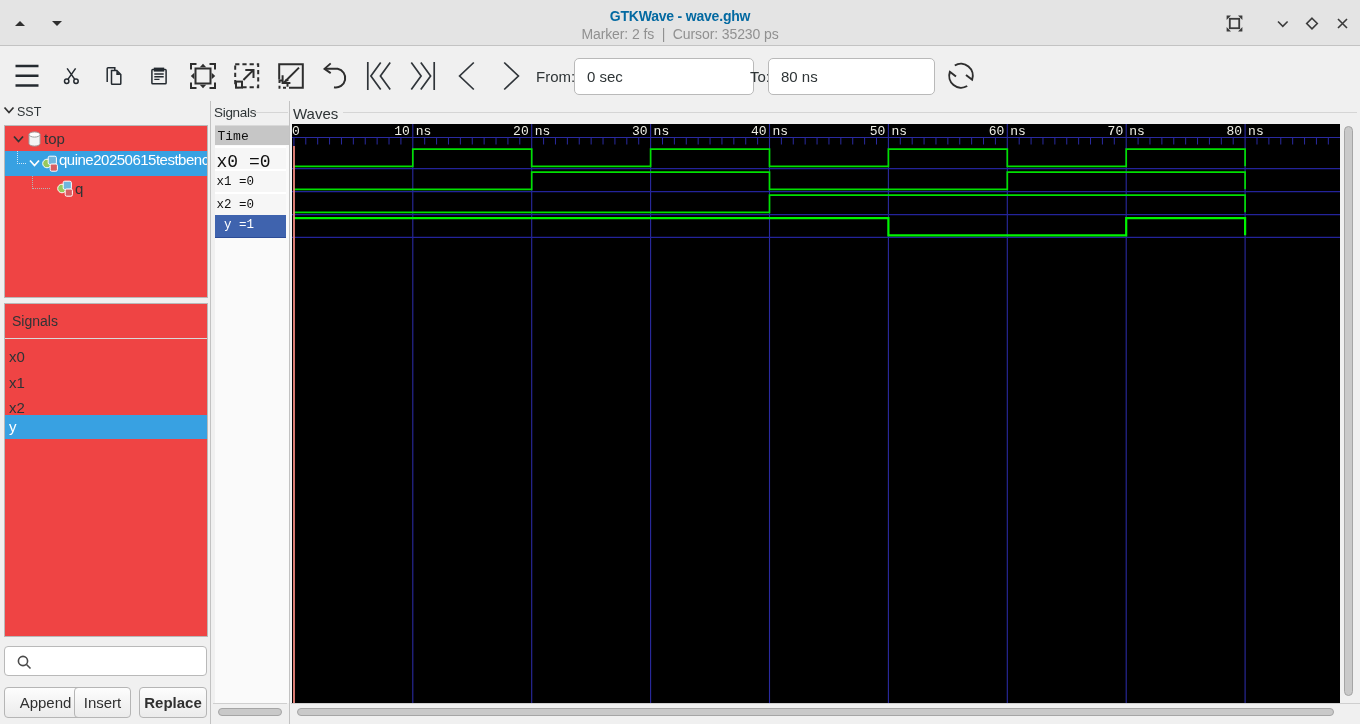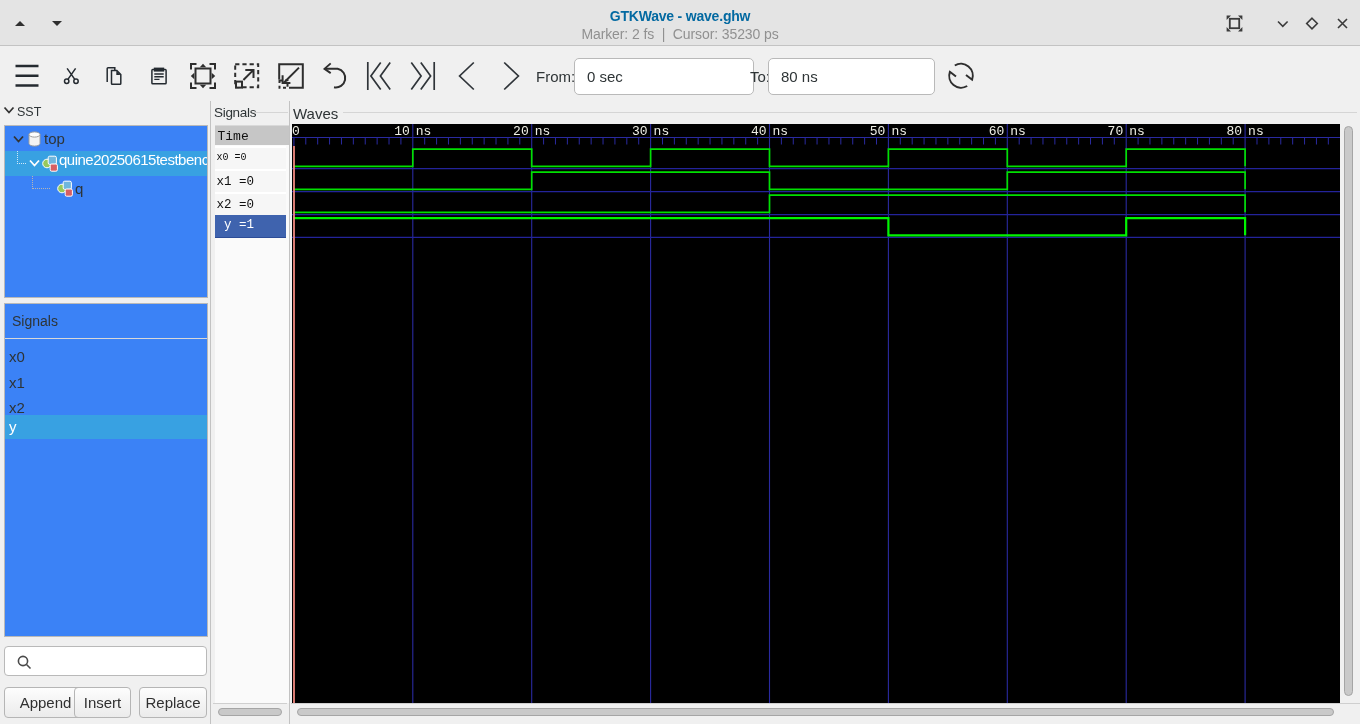--- a/index.html
+++ b/index.html
@@ -10,21 +10,21 @@
   .titlebar { position:absolute; left:0; top:0; width:1360px; height:46px; background:#e4e4e4; border-bottom:1px solid #c3c3c3; }
   .tri-up { position:absolute; left:15px; top:21px; width:0; height:0; border-left:5.5px solid transparent; border-right:5.5px solid transparent; border-bottom:5.5px solid #2f2f2f; }
   .tri-dn { position:absolute; left:52px; top:21px; width:0; height:0; border-left:5.5px solid transparent; border-right:5.5px solid transparent; border-top:5.5px solid #2f2f2f; }
   .title { position:absolute; left:0; top:8px; width:1360px; text-align:center; font-size:14px; font-weight:bold; letter-spacing:-0.2px; color:#0369a1; }
   .subtitle { position:absolute; left:0; top:26px; width:1360px; text-align:center; font-size:14px; letter-spacing:-0.1px; color:#909090; }
   
   .lbl { position:absolute; font-size:15px; color:#2e3436; }
   .entry { position:absolute; background:#fff; border:1px solid #b9b9b9; border-radius:5px; font-size:15px; color:#2e3436; padding-left:12px; display:flex; align-items:center; }
   
   .vsep { position:absolute; width:1px; background:#c2c2c2; }
-  .panelbox { position:absolute; background:#3b82f6; border:1px solid #b9b9b9; }
+  .panelbox { position:absolute; background:#ef4444; border:1px solid #b9b9b9; }
   .btn { position:absolute; height:31px; background:linear-gradient(#fdfdfd,#ebebeb); border:1px solid #b5b5b5; border-radius:4px; font-size:15px; color:#303030; display:flex; align-items:center; justify-content:center; }
   .mono { font-family:"Liberation Mono", monospace; }
   .scrollthumb { position:absolute; background:#c9c9c9; border:1px solid #a5a5a5; border-radius:5px; }
 </style>
 </head>
 <body>
 
 <div class="titlebar"></div>
 <div class="tri-up"></div>
 <div class="tri-dn"></div>
@@ -183,32 +183,32 @@
 </div>
 
 <div class="abs" style="left:4px; top:646px; width:203px; height:30px; background:#fff; border:1px solid #b9b9b9; border-radius:4px;">
   <svg style="position:absolute; left:11px; top:7px;" width="17" height="17" viewBox="0 0 17 17" fill="none" stroke="#4a4a4a" stroke-width="1.6">
     <circle cx="7" cy="7" r="4.6"></circle>
       <path d="M10.5,10.5 L14.5,14.5"></path>
   </svg>
 </div>
 <div class="btn" style="left:4px; top:687px; width:83px;">Append</div>
 <div class="btn" style="left:74px; top:687px; width:57px;">Insert</div>
-<div class="btn" style="left:139px; top:687px; width:68px;">Replace</div>
+<div class="btn" style="left:139px; top:687px; width:68px;font-weight:bold;">Replace</div>
 
 <div class="vsep" style="left:210px; top:101px; height:623px;"></div>
 <div class="vsep" style="left:289px; top:101px; height:623px;"></div>
 
 <div class="abs" style="left:214px; top:105px; font-size:13.5px; letter-spacing:-0.3px;">Signals</div>
 <div class="abs" style="left:253px; top:112px; width:35px; height:1px; background:#d5d5d5;"></div>
 <div class="abs" style="left:215px; top:125px; width:73.5px; height:578px; background:#fafafa;"></div>
 <div class="abs mono" style="left:215px; top:125px; width:73.5px; height:20px; background:#c6c6c6; border-top:1px solid #d9d9d9; font-size:13px; color:#111;">
     <span style="position:absolute; left:2.5px; top:3px;">Time</span>
   </div>
-<div class="abs mono" style="left:215px; top:145.5px; width:70.5px; height:23px; background:#f6f6f6; border-top:2px solid #fff; font-size:10px; color:#111;">
+<div class="abs mono" style="left:215px; top:145.5px; width:70.5px; height:23px; background:#f6f6f6; border-top:2px solid #fff; font-size:18px; color:#111;">
     <span style="position:absolute; left:1.5px; top:4px; white-space:pre;">x0 =0</span>
   </div>
 <div class="abs mono" style="left:215px; top:168.5px; width:70.5px; height:23px; background:#f6f6f6; border-top:2px solid #fff; font-size:12.5px; color:#111;">
     <span style="position:absolute; left:1.5px; top:4px; white-space:pre;">x1 =0</span>
   </div>
 <div class="abs mono" style="left:215px; top:191.5px; width:70.5px; height:23px; background:#f6f6f6; border-top:2px solid #fff; font-size:12.5px; color:#111;">
     <span style="position:absolute; left:1.5px; top:4px; white-space:pre;">x2 =0</span>
   </div>
 <div class="abs mono" style="left:215px; top:214.5px; width:70.5px; height:23px; background:#3f63ae; border-bottom:1.5px solid #2c4c97; font-size:12.5px; color:#fff;">
     <span style="position:absolute; left:1.5px; top:3px; white-space:pre;"> y =1</span>

